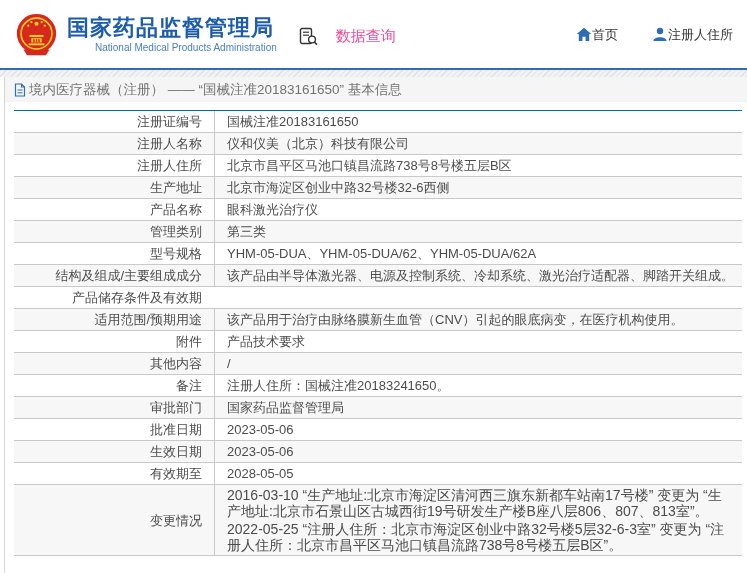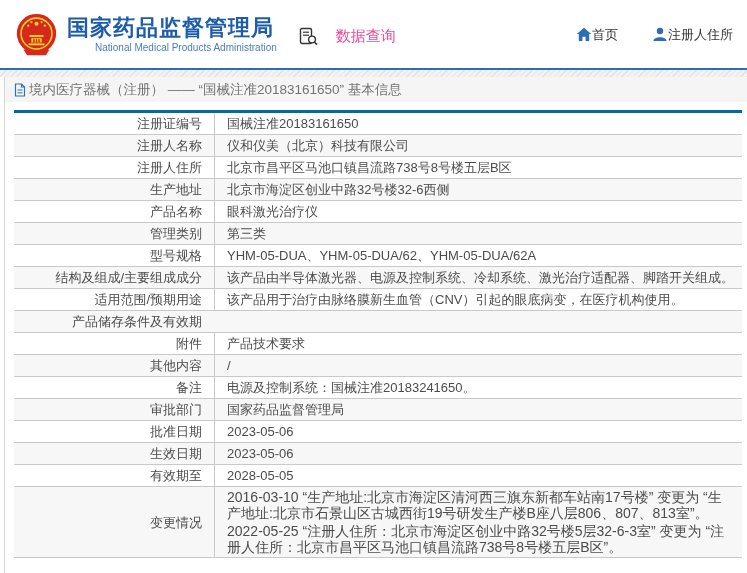--- a/index.html
+++ b/index.html
@@ -24,21 +24,21 @@
   .blue-rule { height:2px; background:#2d6db5; }
   .hatch { height:7px;
     background:repeating-linear-gradient(135deg,#e3e3e3 0 1px,#f2f2f2 1px 4px); }
 
   
   .content { margin-left:4px; border-left:1px solid #d6d6d6; min-height:496px; }
   .title-band { height:25px; background:#f5f5f5; display:flex; align-items:center; padding-left:9px; }
   .title-band .doc-icon { margin-right:3px; display:inline-flex; }
   .page-title { font-size:13.5px; color:#737373; }
 
-  .reg-table { margin:8px 2px 0 9px; width:728px; border-top:3px solid #0369a1; }
+  .reg-table { margin:8px 2px 0 9px; width:728px; border-top:1px solid #0369a1; }
   .t-row { display:flex; border-bottom:1px solid #c9c9c9; min-height:21px; background:#fff; }
   .t-row:nth-child(even) { background:#f7f7f7; }
   .t-label { width:200px; flex:0 0 200px; text-align:right; padding:1px 12px 1px 4px;
     font-size:13px; line-height:19px; display:flex; justify-content:flex-end; align-items:center; gap:3px; }
   .t-value { flex:1; border-left:1px solid #c9c9c9; padding:1px 8px 1px 12px;
     font-size:13px; line-height:19px; display:flex; flex-direction:column; justify-content:center; align-items:flex-start; }
   .t-value.no-divider { border-left:none; }
   .change-line { line-height:16px; font-size:14px; padding:1px 0; }
 </style>
 </head>
@@ -143,38 +143,38 @@
     </div>
     <div class="t-row">
       <div class="t-label">型号规格</div>
       <div class="t-value">YHM-05-DUA、YHM-05-DUA/62、YHM-05-DUA/62A</div>
     </div>
     <div class="t-row">
       <div class="t-label">结构及组成/主要组成成分</div>
       <div class="t-value">该产品由半导体激光器、电源及控制系统、冷却系统、激光治疗适配器、脚踏开关组成。</div>
     </div>
     <div class="t-row">
+      <div class="t-label">产品储存条件及有效期</div>
+      <div class="t-value no-divider"></div>
+    </div>
+    <div class="t-row">
       <div class="t-label">适用范围/预期用途</div>
       <div class="t-value">该产品用于治疗由脉络膜新生血管（CNV）引起的眼底病变，在医疗机构使用。</div>
     </div>
     <div class="t-row">
-      <div class="t-label">产品储存条件及有效期</div>
-      <div class="t-value no-divider"></div>
-    </div>
-    <div class="t-row">
       <div class="t-label">附件</div>
       <div class="t-value">产品技术要求</div>
     </div>
     <div class="t-row">
       <div class="t-label">其他内容</div>
       <div class="t-value">/</div>
     </div>
     <div class="t-row">
       <div class="t-label">备注</div>
-      <div class="t-value">电源及控制系统：国械注准20183241650。</div>
+      <div class="t-value">注册人住所：国械注准20183241650。</div>
     </div>
     <div class="t-row">
       <div class="t-label">审批部门</div>
       <div class="t-value">国家药品监督管理局</div>
     </div>
     <div class="t-row">
       <div class="t-label">批准日期</div>
       <div class="t-value">2023-05-06</div>
     </div>
     <div class="t-row">

